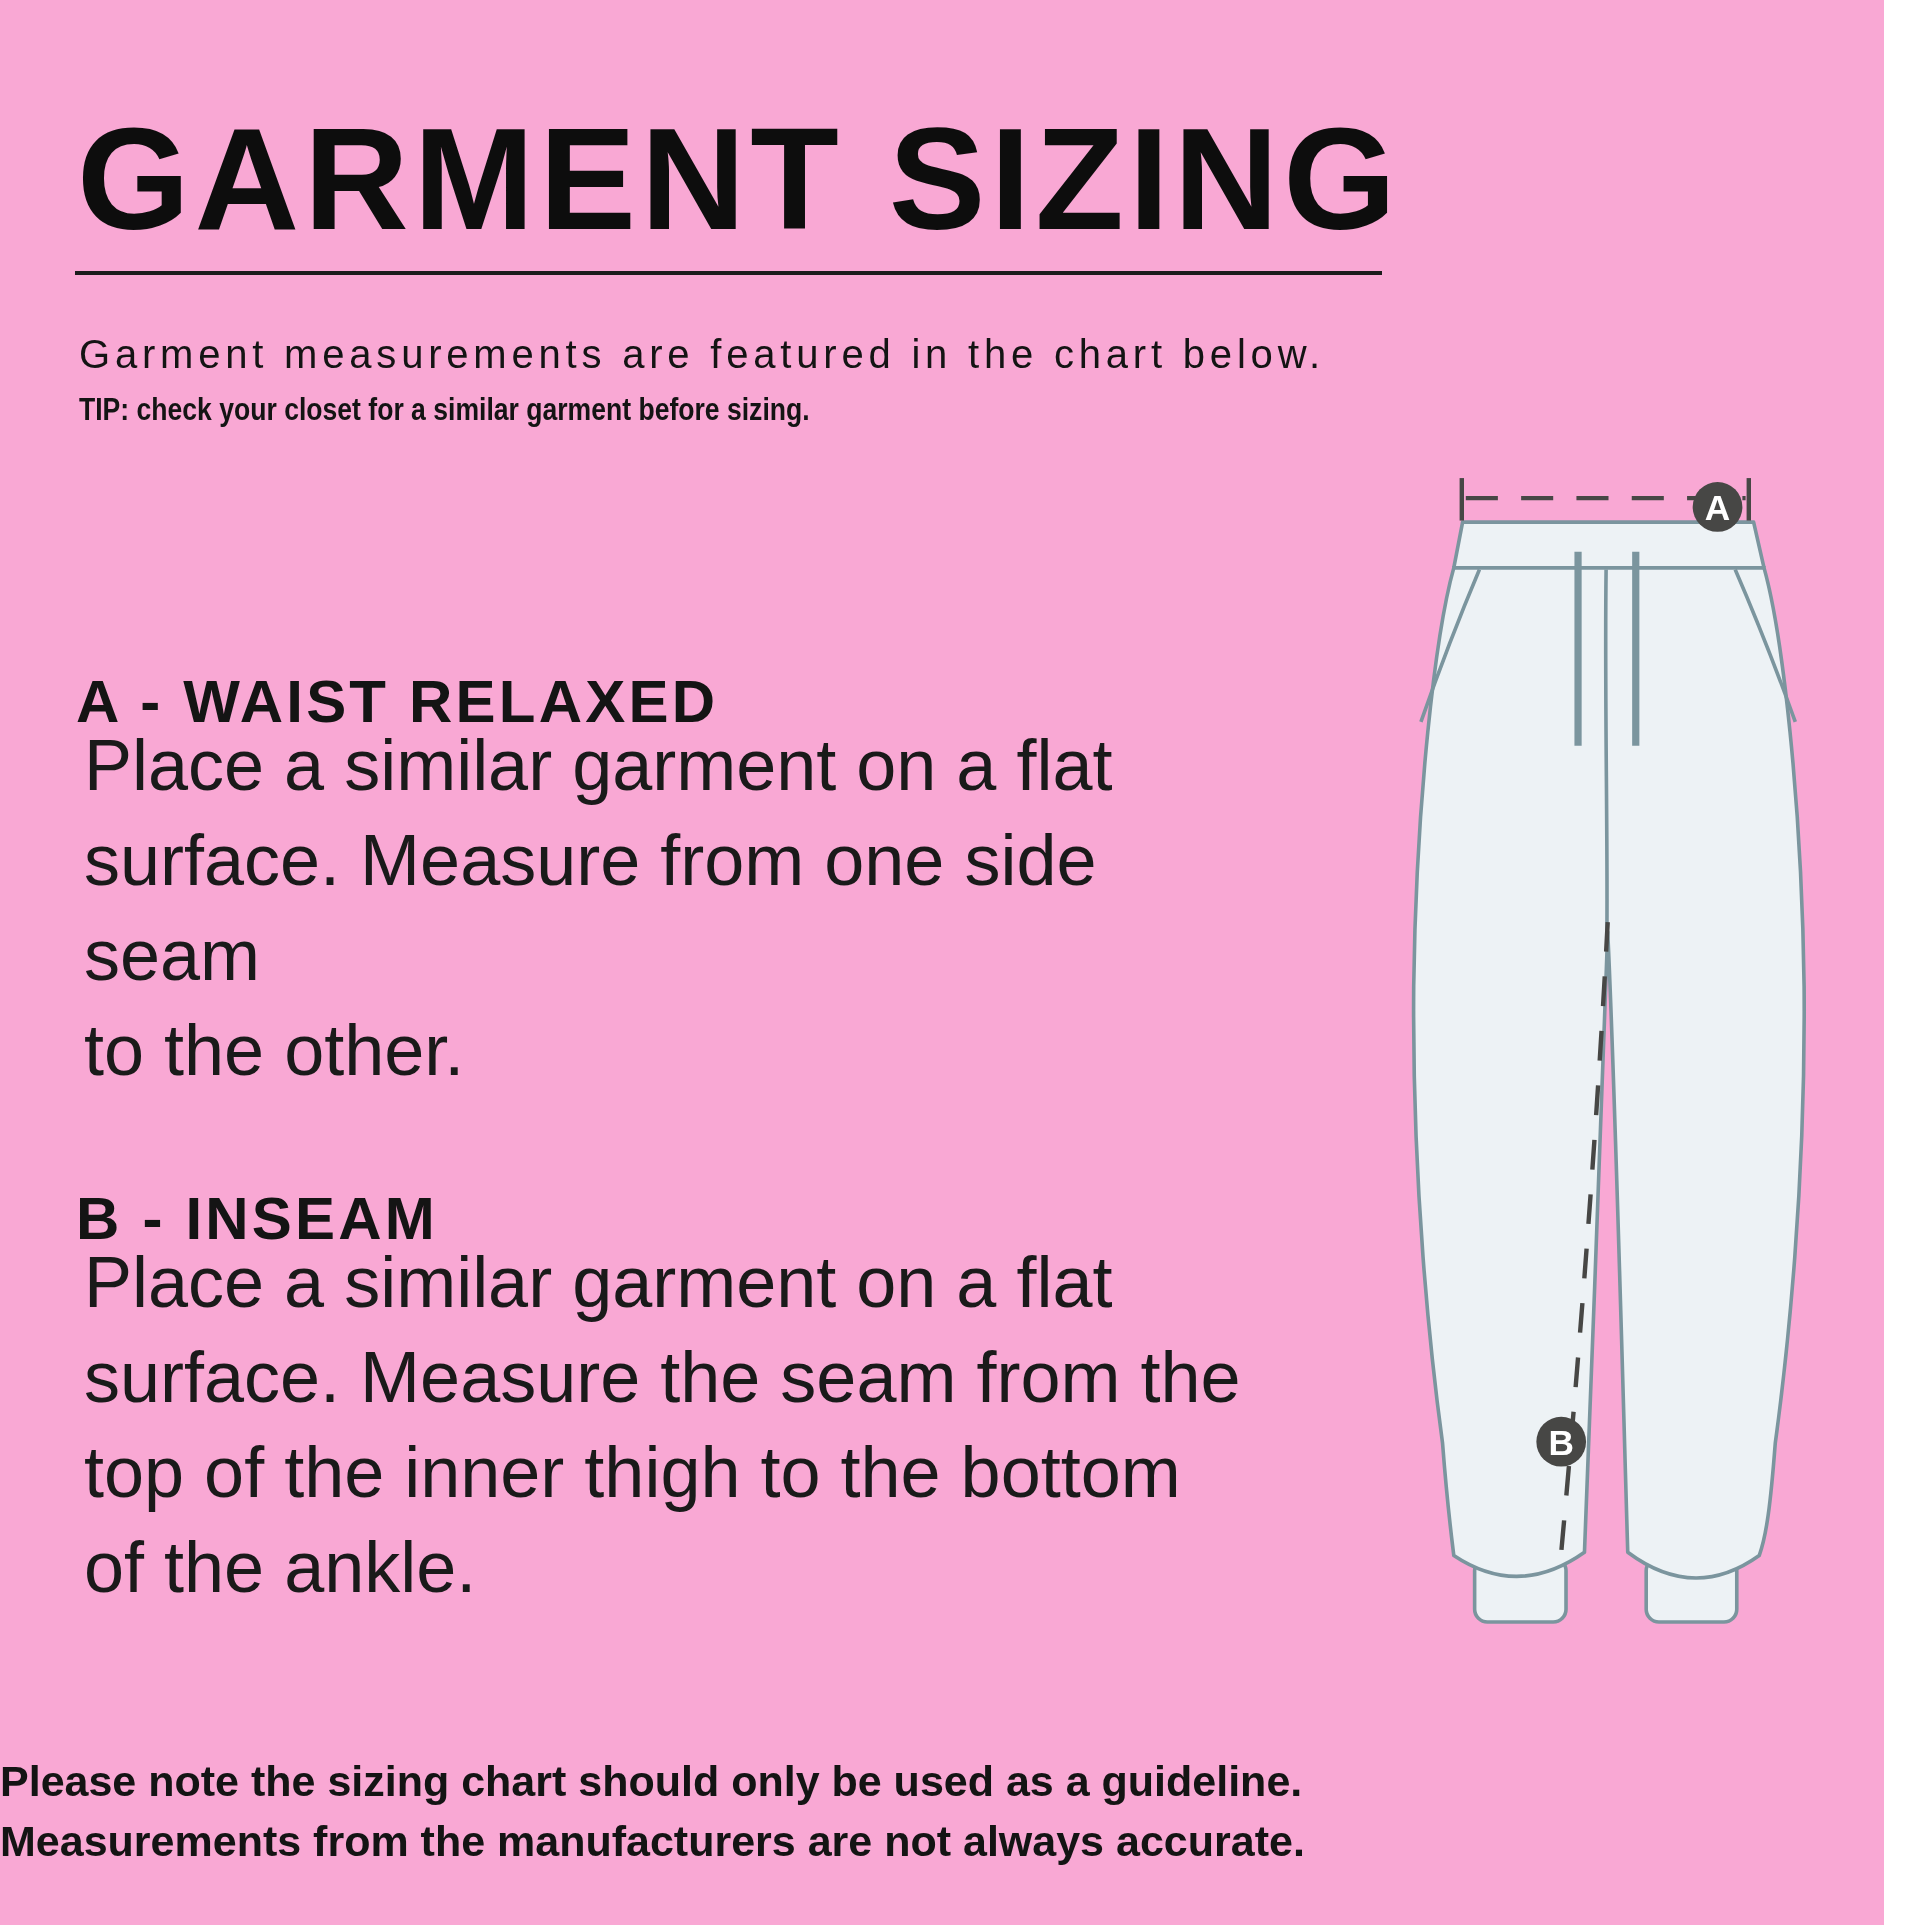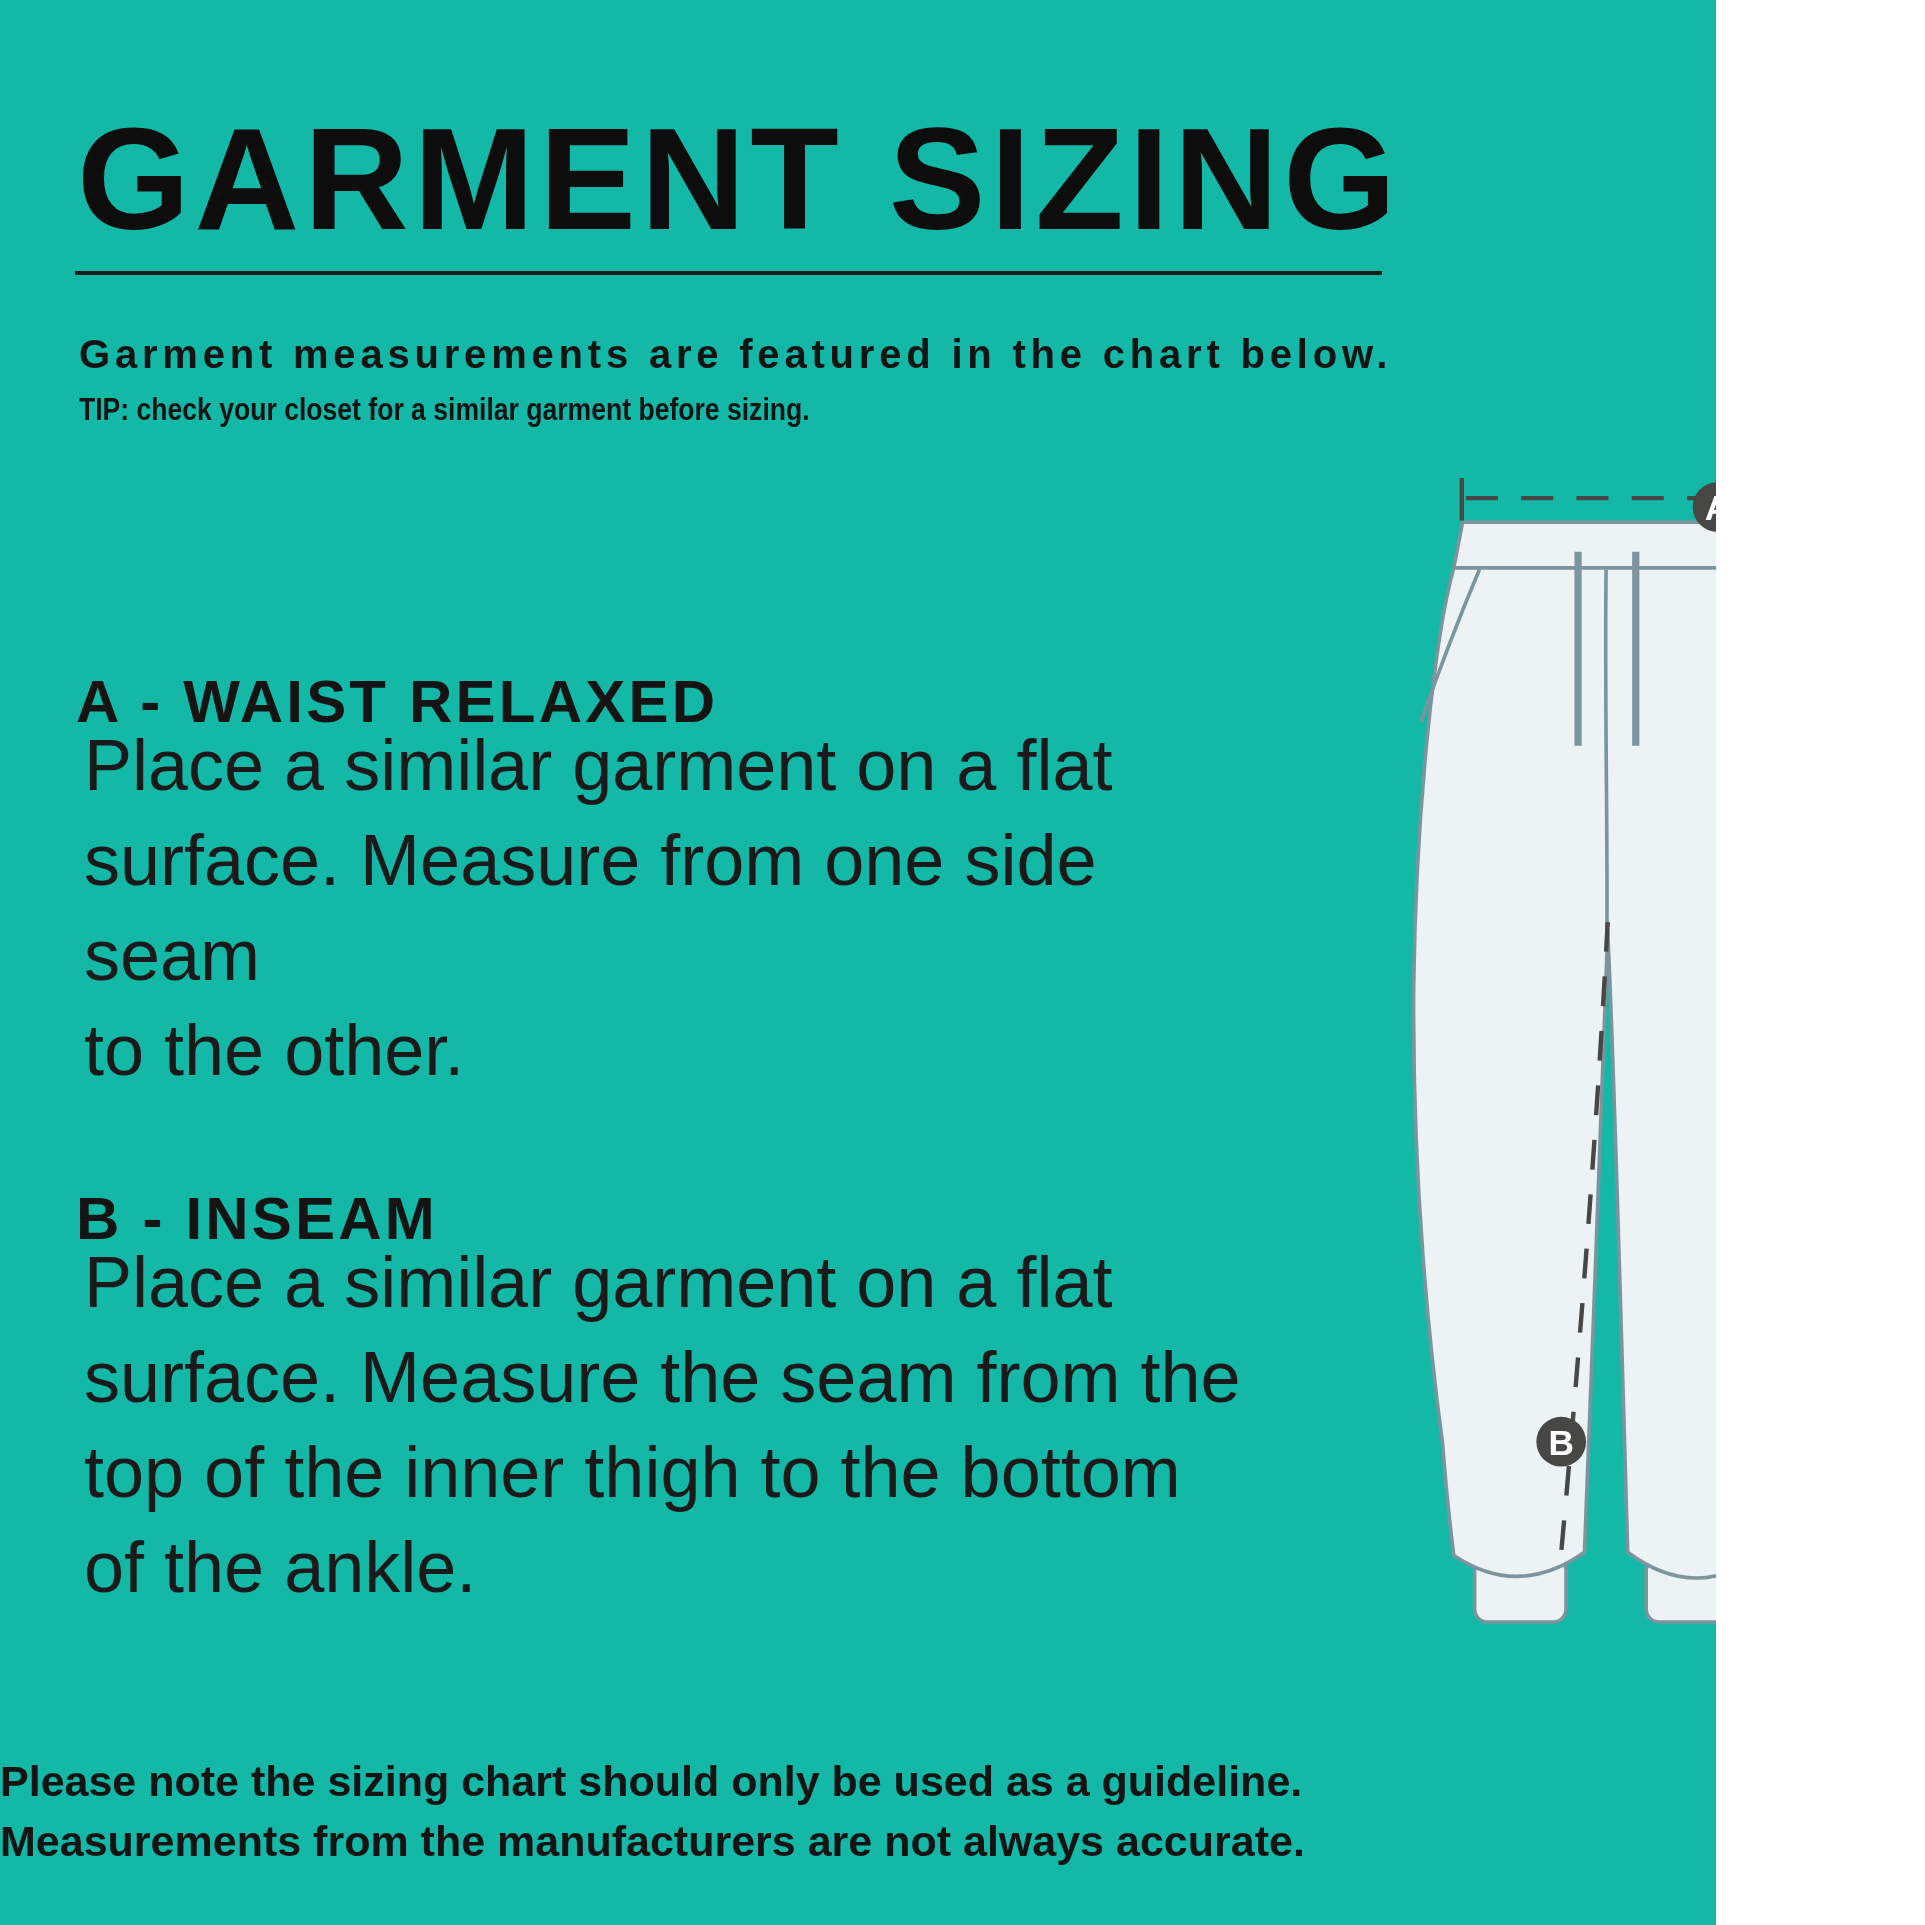--- a/index.html
+++ b/index.html
@@ -1,40 +1,40 @@
 <!DOCTYPE html>
 <html style="font-size:13px"><head>
 <meta charset="utf-8">
 <style>
   html, body { margin: 0; padding: 0; background: #ffffff; }
   #canvas {
     position: relative;
-    width: 1716px;
+    width: 1884px;
     height: 1926px;
-    background: #14b8a6;
+    background: #f9a8d4;
     font-family: "Liberation Sans", sans-serif;
     color: #141414;
     overflow: hidden;
   }
   .abs { position: absolute; margin: 0; }
 
   #title {
     left: 77px; top: 107px;
     font-size: 145px; font-weight: bold;
     letter-spacing: 4.8px; line-height: 1;
     white-space: nowrap; color: #0d0d0d;
   }
   #rule {
     left: 75px; top: 271px;
     width: 1307px; height: 4px;
     background: #1c1c1c;
   }
   #subtitle {
     left: 79px; top: 334px;
-    font-size: 40px; font-weight: bold;
+    font-size: 40px; font-weight: normal;
     letter-spacing: 4.8px; line-height: 1;
     white-space: nowrap;
   }
   #tip {
     left: 79px; top: 393px;
     font-size: 32px; font-weight: bold;
     line-height: 1; white-space: nowrap;
     transform: scaleX(0.83); transform-origin: 0 0;
   }
   .sec-head {

